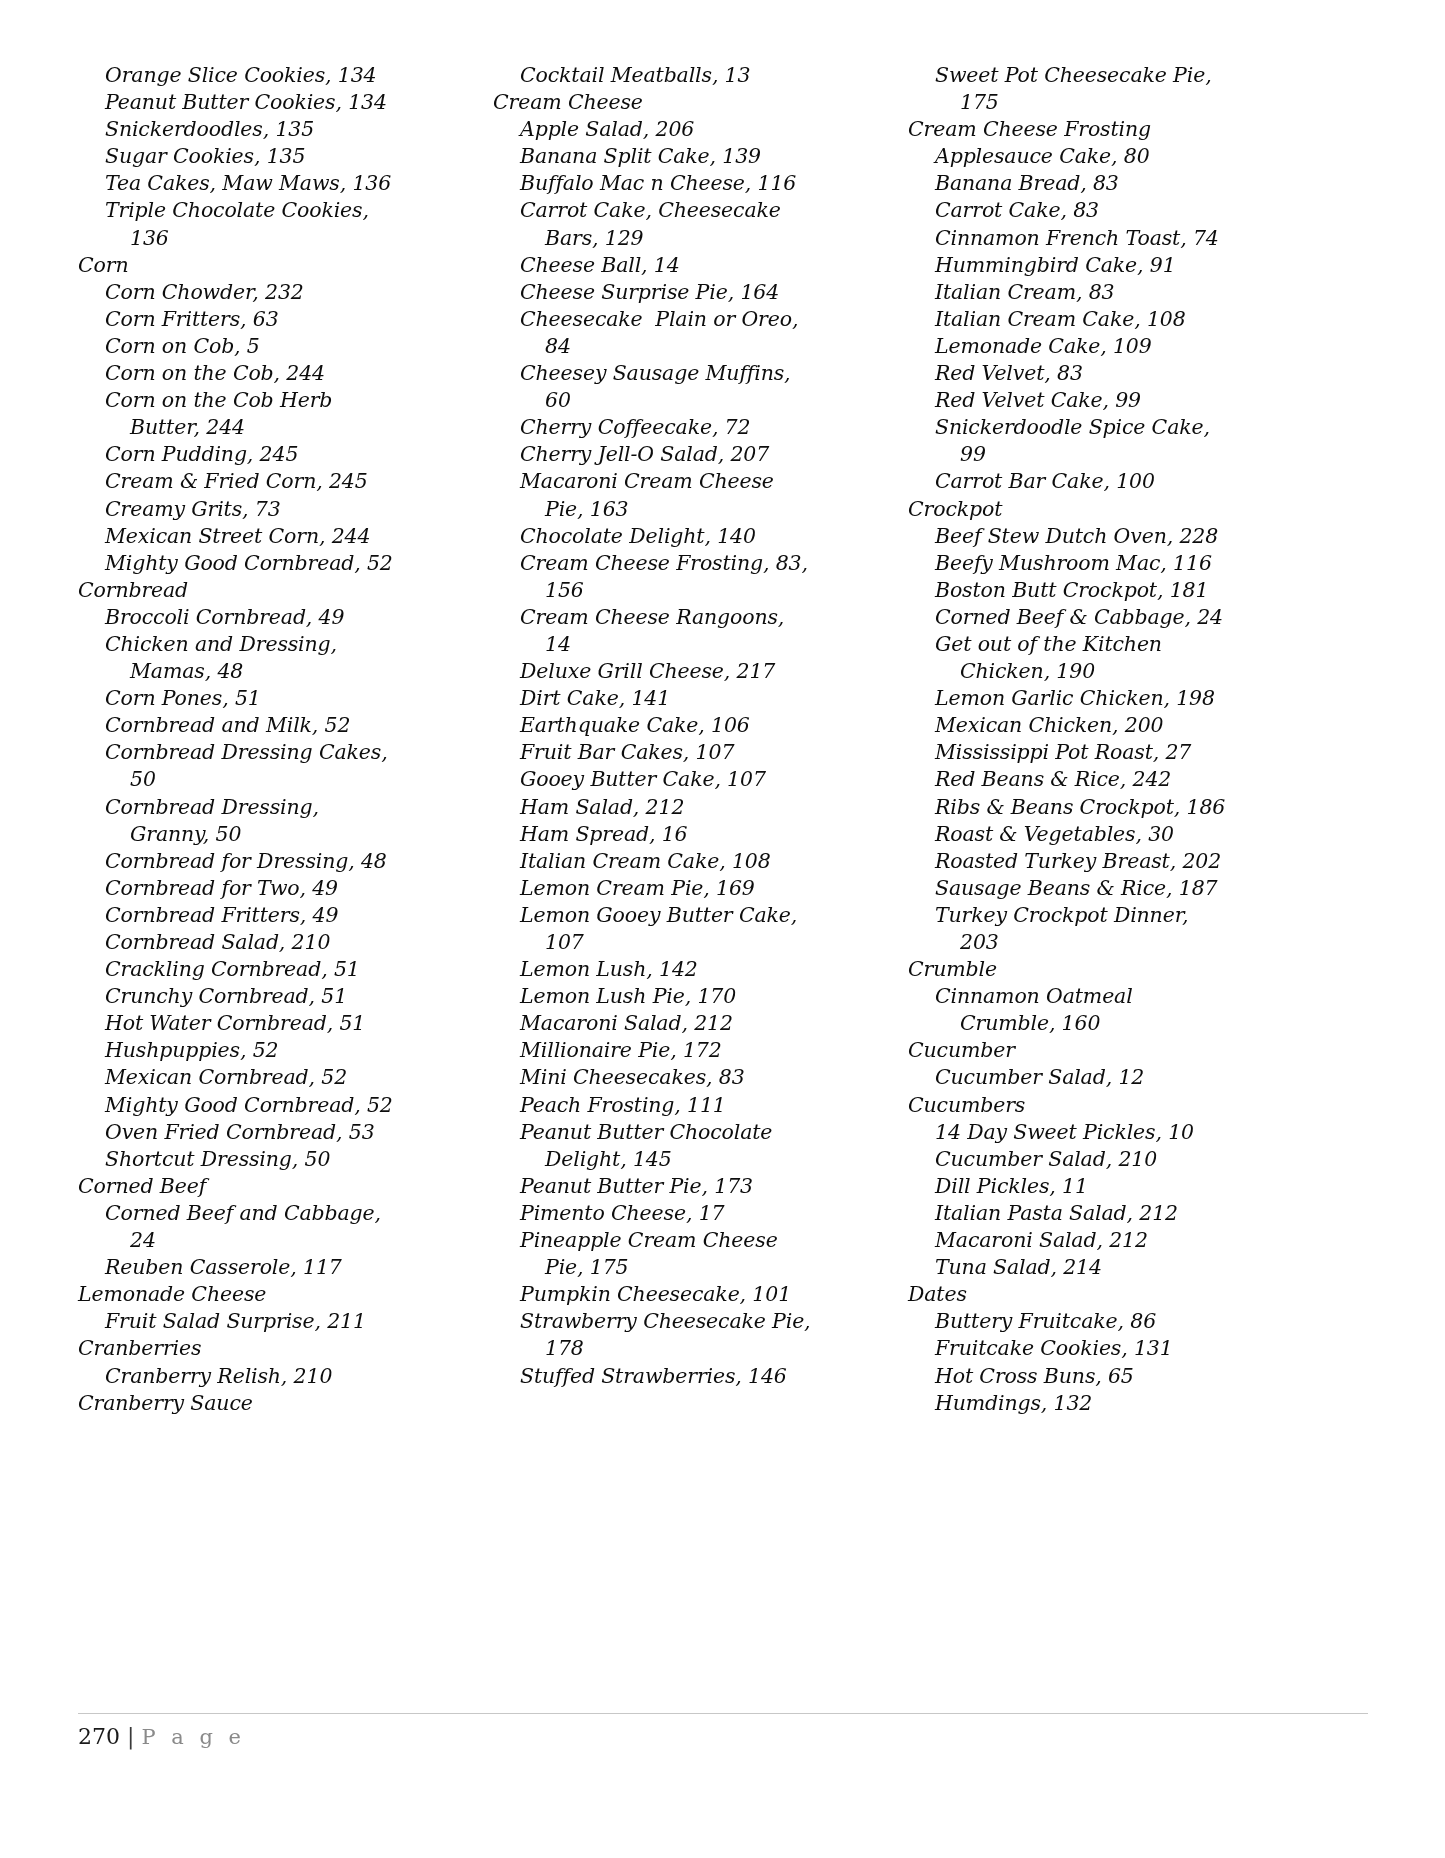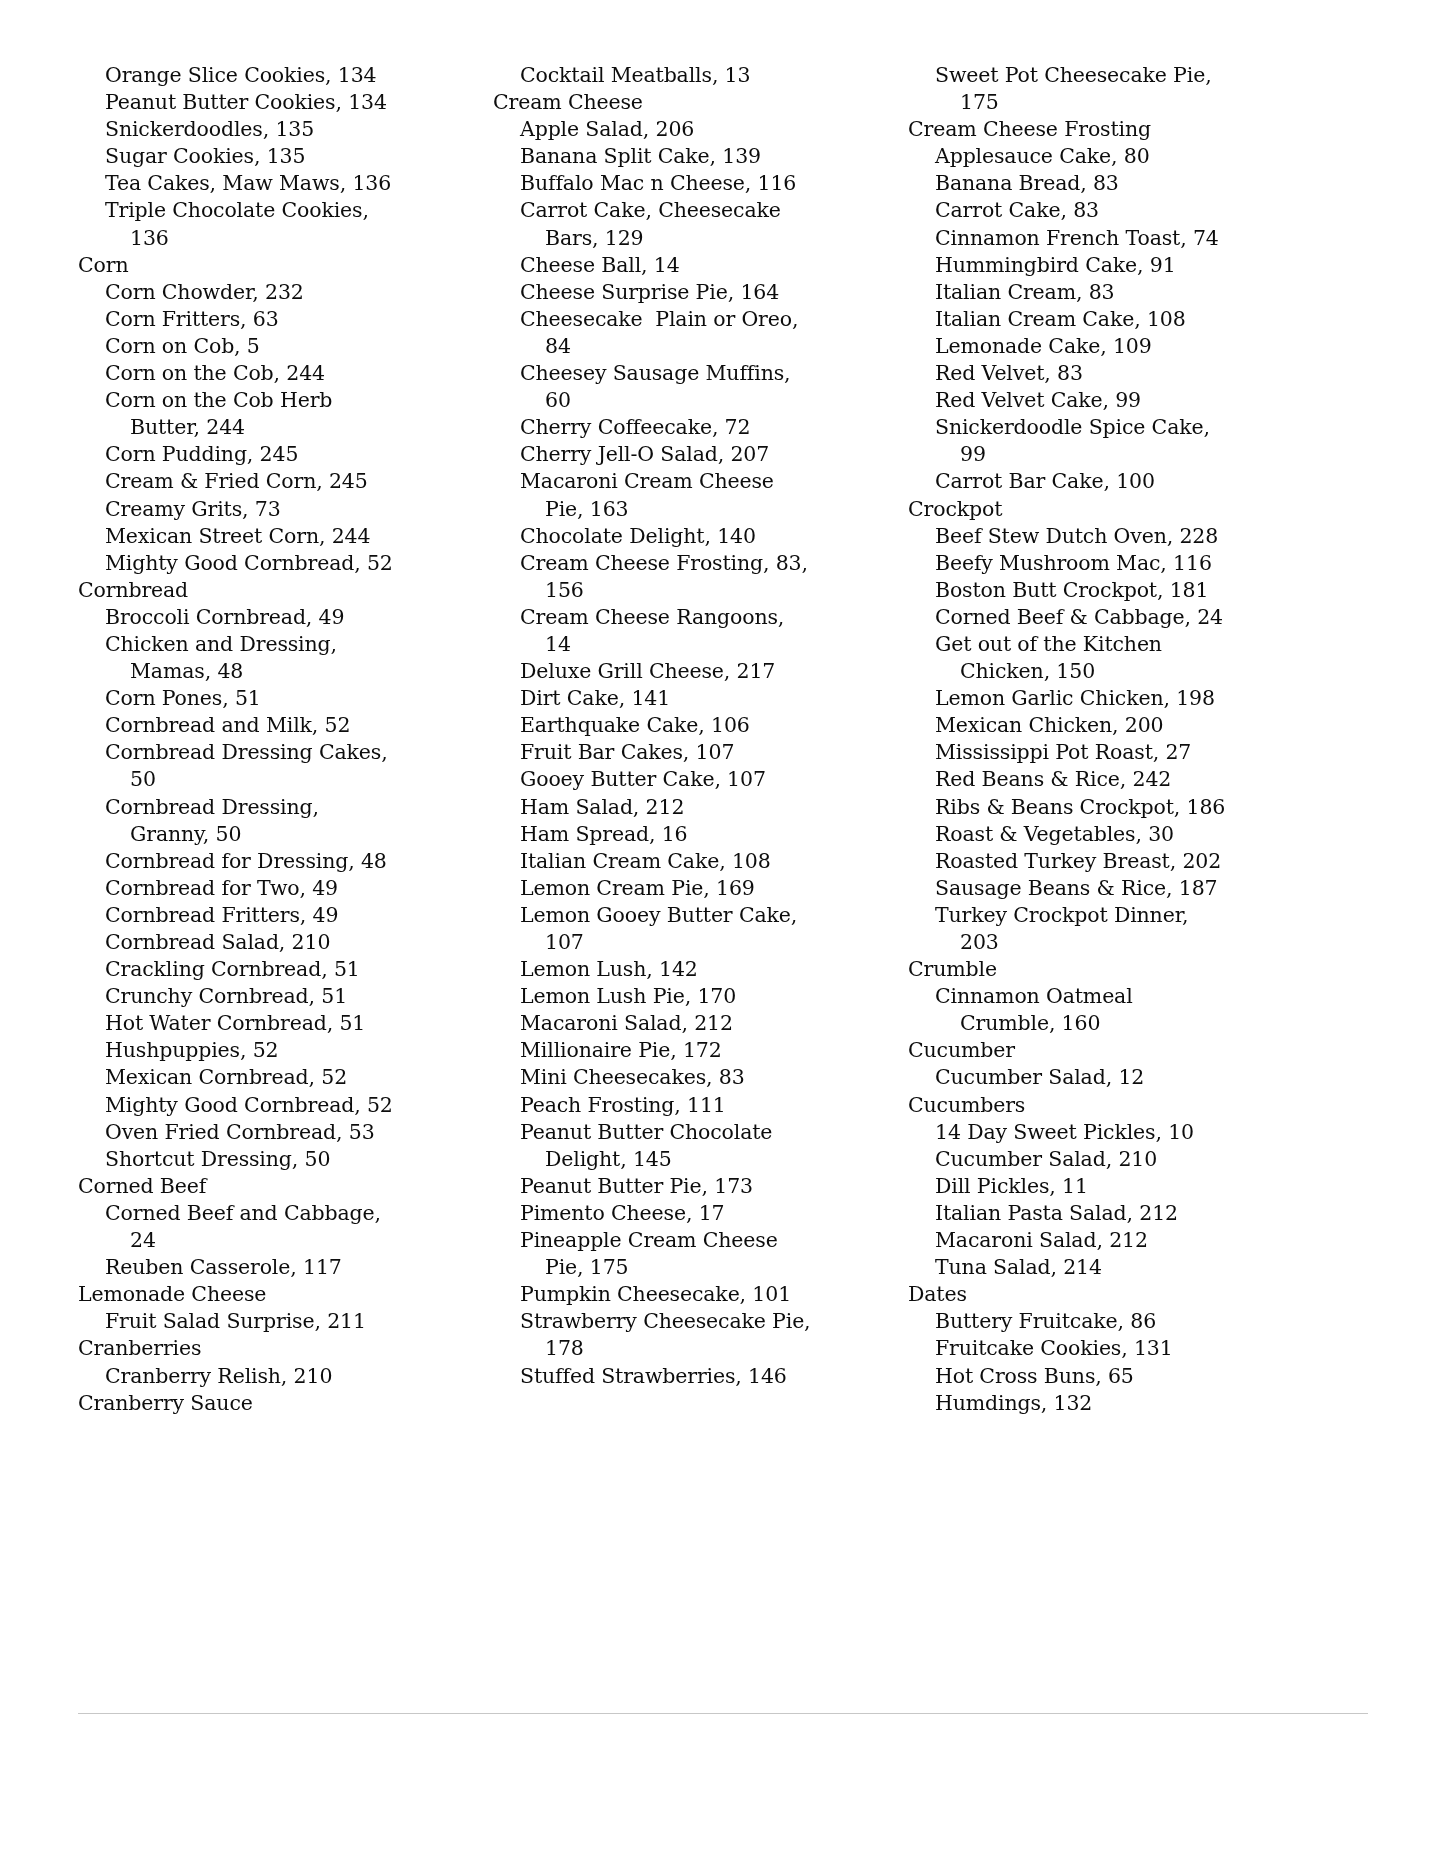--- a/index.html
+++ b/index.html
@@ -23,20 +23,21 @@
     top: 62px;
     width: 1290px;
     display: flex;
     flex-direction: row;
     align-items: flex-start;
     justify-content: flex-start;
   }
   .index-col {
     width: 370px;
     margin-right: 45px;
+    font-style: italic;
   }
   .index-col:last-child { margin-right: 0; }
 
   .entry {
     font-size: 20.5px;
     line-height: 27.1px;
     white-space: pre-wrap;
     letter-spacing: -0.15px;
   }
   
@@ -212,21 +213,21 @@
         <div class="entry level-item">Red Velvet Cake, 99</div>
         <div class="entry level-item">Snickerdoodle Spice Cake,</div>
         <div class="entry level-cont">99</div>
         <div class="entry level-item">Carrot Bar Cake, 100</div>
         <div class="entry level-head">Crockpot</div>
         <div class="entry level-item">Beef Stew Dutch Oven, 228</div>
         <div class="entry level-item">Beefy Mushroom Mac, 116</div>
         <div class="entry level-item">Boston Butt Crockpot, 181</div>
         <div class="entry level-item">Corned Beef &amp; Cabbage, 24</div>
         <div class="entry level-item">Get out of the Kitchen</div>
-        <div class="entry level-cont">Chicken, 150</div>
+        <div class="entry level-cont">Chicken, 190</div>
         <div class="entry level-item">Lemon Garlic Chicken, 198</div>
         <div class="entry level-item">Mexican Chicken, 200</div>
         <div class="entry level-item">Mississippi Pot Roast, 27</div>
         <div class="entry level-item">Red Beans &amp; Rice, 242</div>
         <div class="entry level-item">Ribs &amp; Beans Crockpot, 186</div>
         <div class="entry level-item">Roast &amp; Vegetables, 30</div>
         <div class="entry level-item">Roasted Turkey Breast, 202</div>
         <div class="entry level-item">Sausage Beans &amp; Rice, 187</div>
         <div class="entry level-item">Turkey Crockpot Dinner,</div>
         <div class="entry level-cont">203</div>
@@ -245,14 +246,15 @@
         <div class="entry level-head">Dates</div>
         <div class="entry level-item">Buttery Fruitcake, 86</div>
         <div class="entry level-item">Fruitcake Cookies, 131</div>
         <div class="entry level-item">Hot Cross Buns, 65</div>
         <div class="entry level-item">Humdings, 132</div>
       </div>
   </div>
 
   <div class="footer-rule"></div>
 
+  <div class="footer"><span class="pagenum">270</span><span class="sep"> | </span><span class="pageword">P a g e</span></div>
 
 </div>
 
 </body></html>

